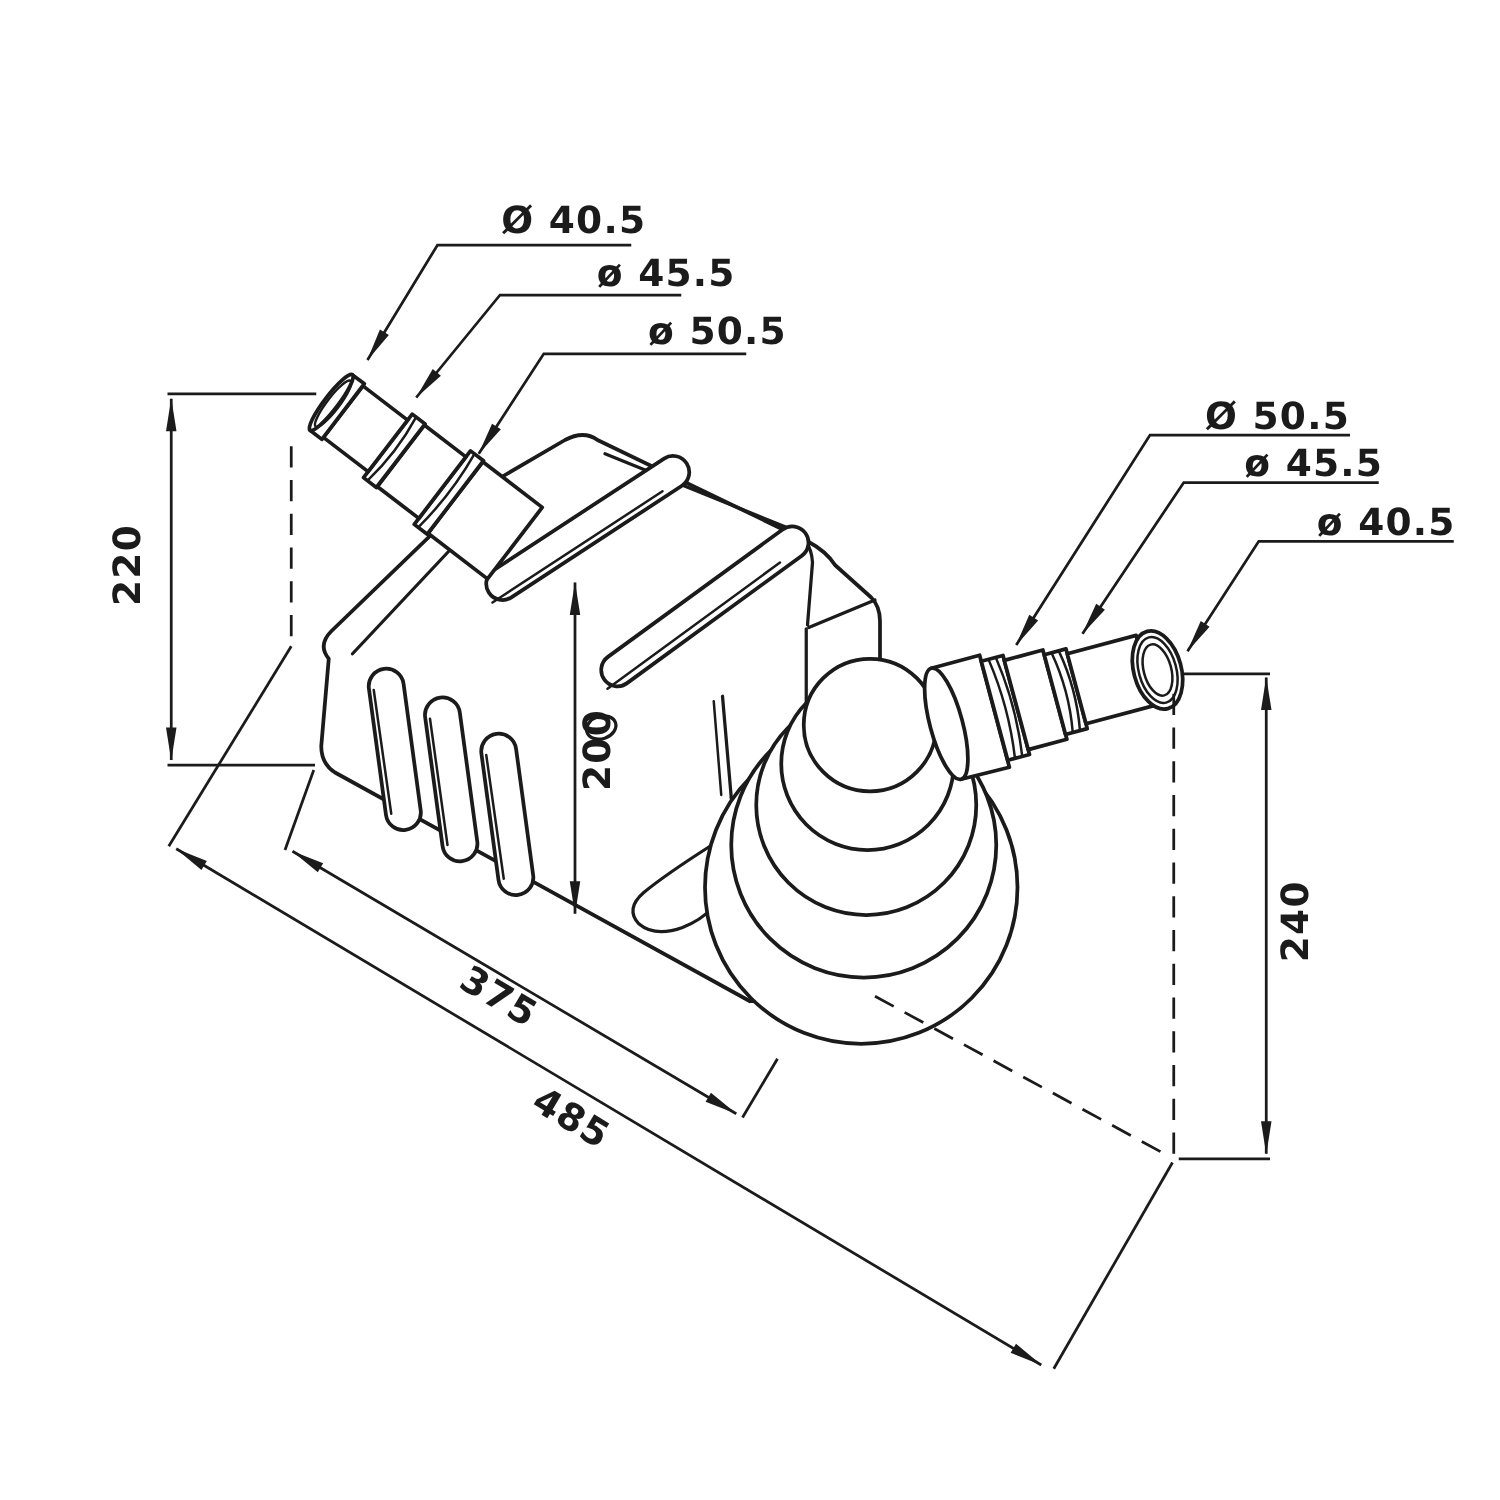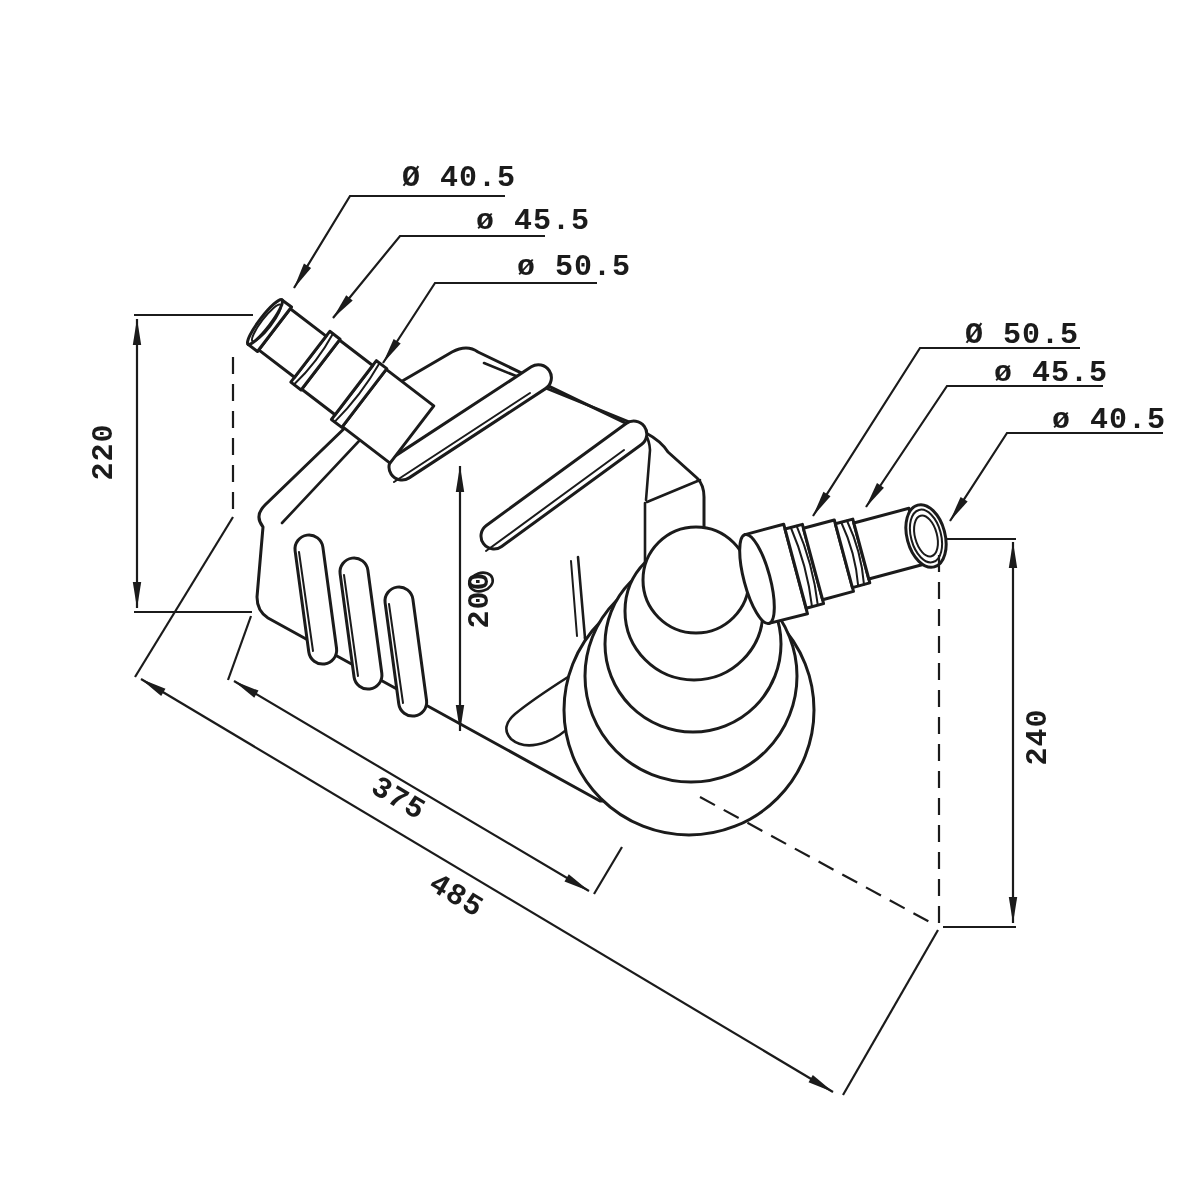--- a/index.html
+++ b/index.html
@@ -9,21 +9,20 @@
     width: 1200px;
     height: 1200px;
     overflow: hidden;
     font-family: "DejaVu Sans", "Liberation Sans", sans-serif;
   }
   #stage {
     width: 980px;
     height: 1200px;
     position: relative;
     background: #ffffff;
-    font-family: Liberation Mono, monospace;
   }
   svg { display: block; }
   .outline   { fill: #ffffff; stroke: #1b1b1b; stroke-width: 3;   stroke-linejoin: round; stroke-linecap: round; }
   .detail    { fill: none;    stroke: #1b1b1b; stroke-width: 2.6; stroke-linejoin: round; stroke-linecap: round; }
   .thin      { fill: none;    stroke: #1b1b1b; stroke-width: 2;   stroke-linecap: round; }
   .dim       { fill: none;    stroke: #1b1b1b; stroke-width: 2.2; stroke-linecap: butt; }
   .dashed    { fill: none;    stroke: #1b1b1b; stroke-width: 2.2; stroke-dasharray: 17 10; }
   .dimtext   { fill: #1b1b1b; font-size: 30px; font-weight: 600; letter-spacing: 1px; }
   .lbltext   { fill: #1b1b1b; font-size: 30px; font-weight: 600; letter-spacing: 1px; }
 </style>

